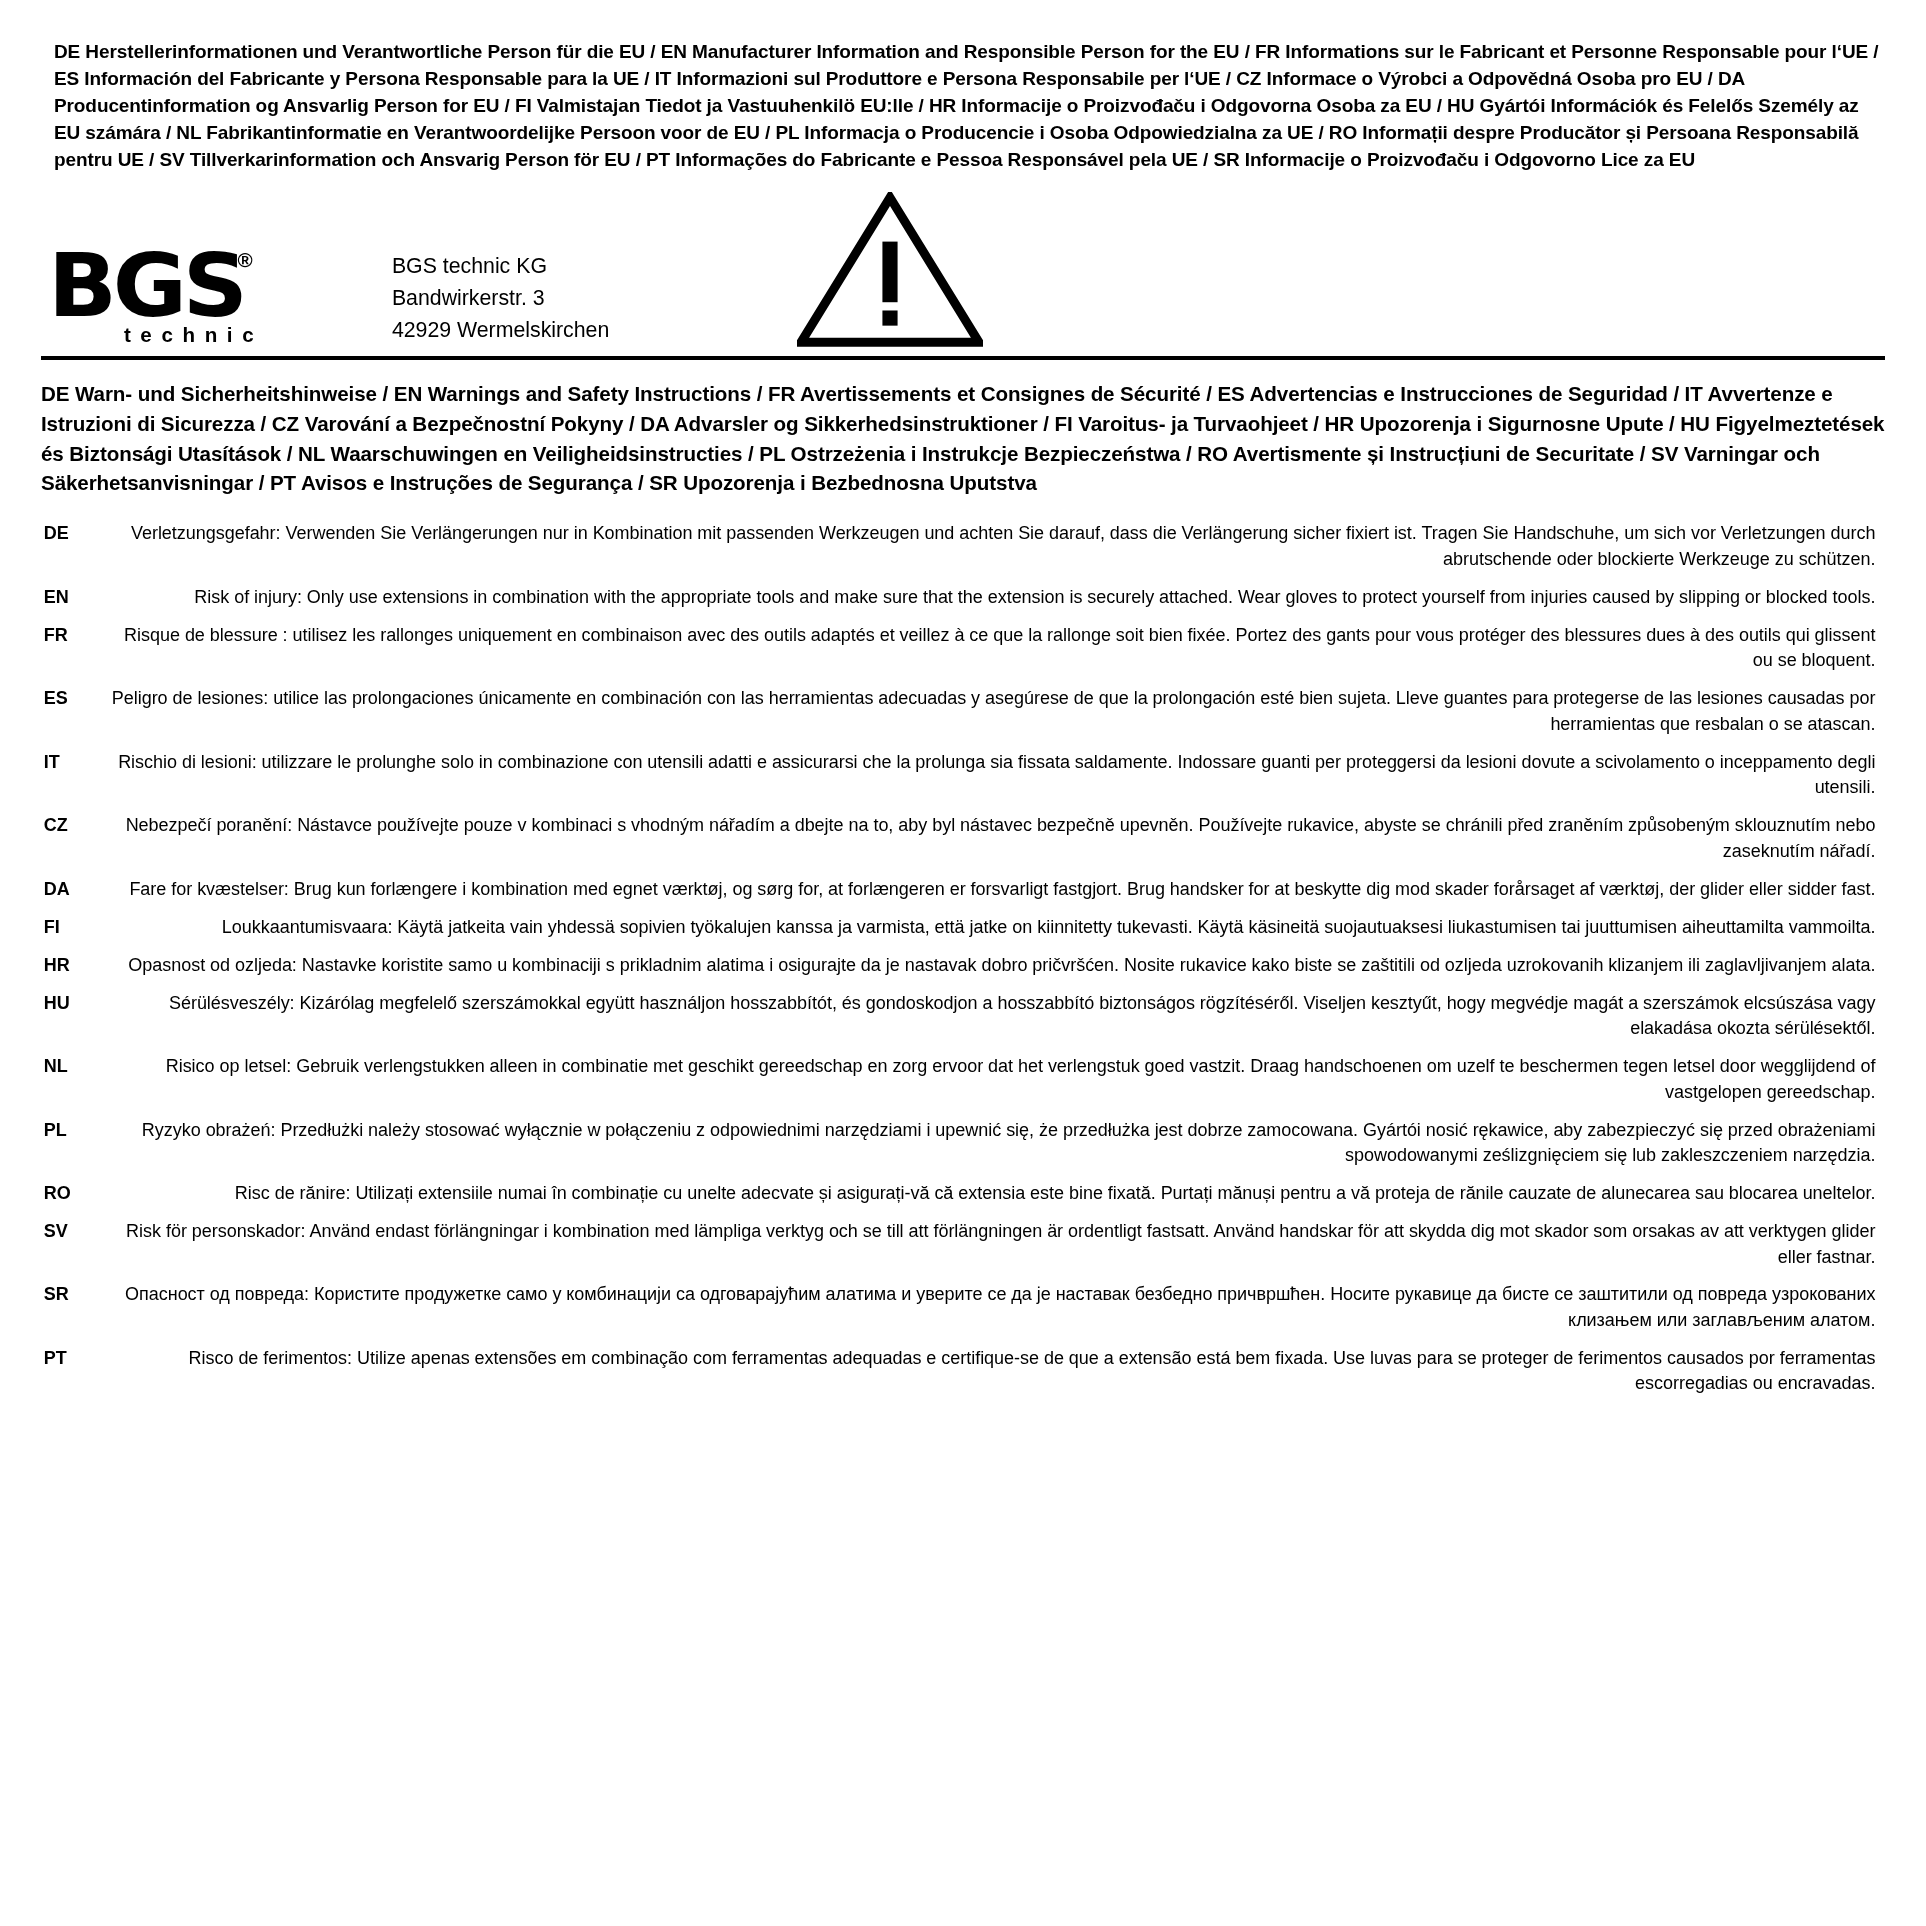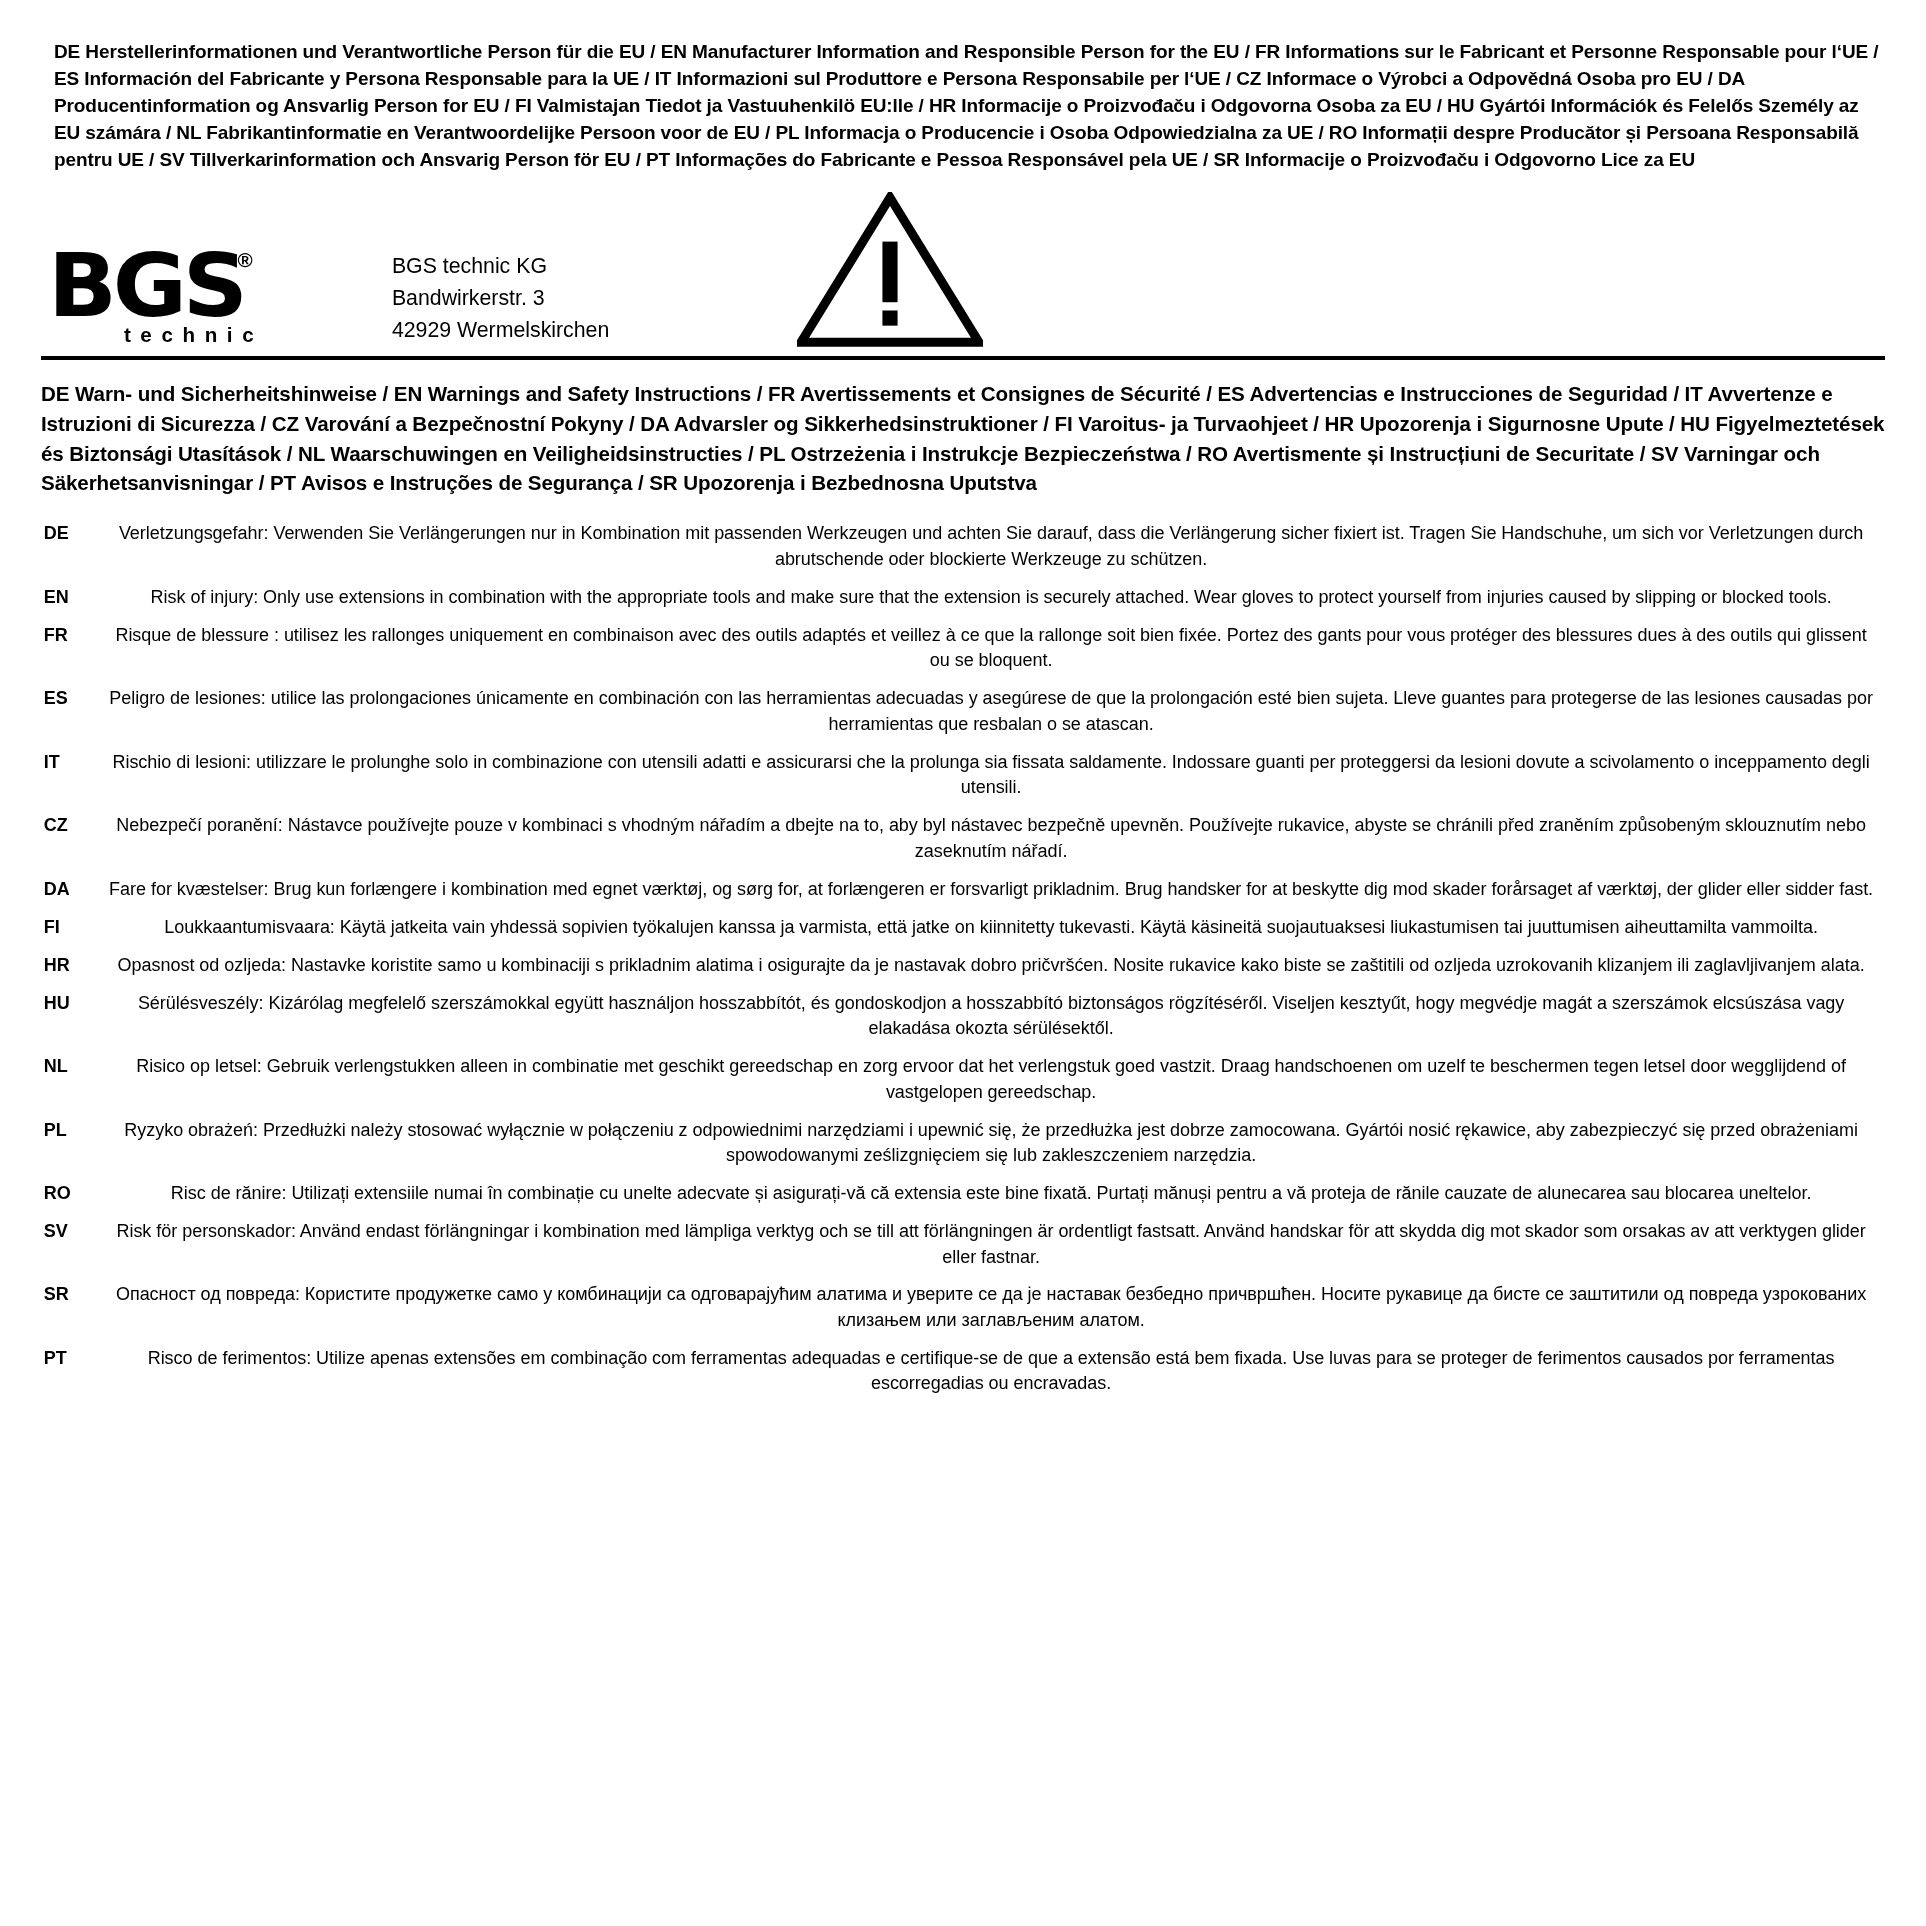--- a/index.html
+++ b/index.html
@@ -118,21 +118,21 @@
     font-size: 18px;
     font-weight: bold;
     padding-left: 2.8px;
     line-height: 1.42;
   }
   .lang-text {
     flex: 1 1 auto;
     font-size: 18px;
     line-height: 1.42;
     letter-spacing: -0.03px;
-    text-align: center;
+    text-align: right;
     padding-right: 9.6px;
   }
 </style>
 </head>
 <body>
 
 <div class="page">
 
   <div class="header-langs">DE Herstellerinformationen und Verantwortliche Person für die EU  /  EN Manufacturer Information and Responsible Person for the EU  /  FR Informations sur le Fabricant et Personne Responsable pour l‘UE  /  ES Información del Fabricante y Persona Responsable para la UE  /  IT Informazioni sul Produttore e Persona Responsabile per l‘UE  /  CZ Informace o Výrobci a Odpovědná Osoba pro EU  /  DA Producentinformation og Ansvarlig Person for EU  /  FI Valmistajan Tiedot ja Vastuuhenkilö EU:lle  /  HR Informacije o Proizvođaču i Odgovorna Osoba za EU  /  HU Gyártói Információk és Felelős Személy az EU számára  /  NL Fabrikantinformatie en Verantwoordelijke Persoon voor de EU  /  PL Informacja o Producencie i Osoba Odpowiedzialna za UE  /  RO Informații despre Producător și Persoana Responsabilă pentru UE  /  SV Tillverkarinformation och Ansvarig Person för EU  /  PT Informações do Fabricante e Pessoa Responsável pela UE  /  SR Informacije o Proizvođaču i Odgovorno Lice za EU</div>
 
@@ -193,21 +193,21 @@
       <div class="lang-text">Rischio di lesioni: utilizzare le prolunghe solo in combinazione con utensili adatti e assicurarsi che la prolunga sia fissata saldamente. Indossare guanti per proteggersi da lesioni dovute a scivolamento o inceppamento degli utensili.</div>
     </div>
 
     <div class="lang-row">
       <div class="lang-code">CZ</div>
       <div class="lang-text">Nebezpečí poranění: Nástavce používejte pouze v kombinaci s vhodným nářadím a dbejte na to, aby byl nástavec bezpečně upevněn. Používejte rukavice, abyste se chránili před zraněním způsobeným sklouznutím nebo zaseknutím nářadí.</div>
     </div>
 
     <div class="lang-row">
       <div class="lang-code">DA</div>
-      <div class="lang-text">Fare for kvæstelser: Brug kun forlængere i kombination med egnet værktøj, og sørg for, at forlængeren er forsvarligt prikladnim. Brug handsker for at beskytte dig mod skader forårsaget af værktøj, der glider eller sidder fast.</div>
+      <div class="lang-text">Fare for kvæstelser: Brug kun forlængere i kombination med egnet værktøj, og sørg for, at forlængeren er forsvarligt fastgjort. Brug handsker for at beskytte dig mod skader forårsaget af værktøj, der glider eller sidder fast.</div>
     </div>
 
     <div class="lang-row">
       <div class="lang-code">FI</div>
       <div class="lang-text">Loukkaantumisvaara: Käytä jatkeita vain yhdessä sopivien työkalujen kanssa ja varmista, että jatke on kiinnitetty tukevasti. Käytä käsineitä suojautuaksesi liukastumisen tai juuttumisen aiheuttamilta vammoilta.</div>
     </div>
 
     <div class="lang-row">
       <div class="lang-code">HR</div>
       <div class="lang-text">Opasnost od ozljeda: Nastavke koristite samo u kombinaciji s prikladnim alatima i osigurajte da je nastavak dobro pričvršćen. Nosite rukavice kako biste se zaštitili od ozljeda uzrokovanih klizanjem ili zaglavljivanjem alata.</div>

